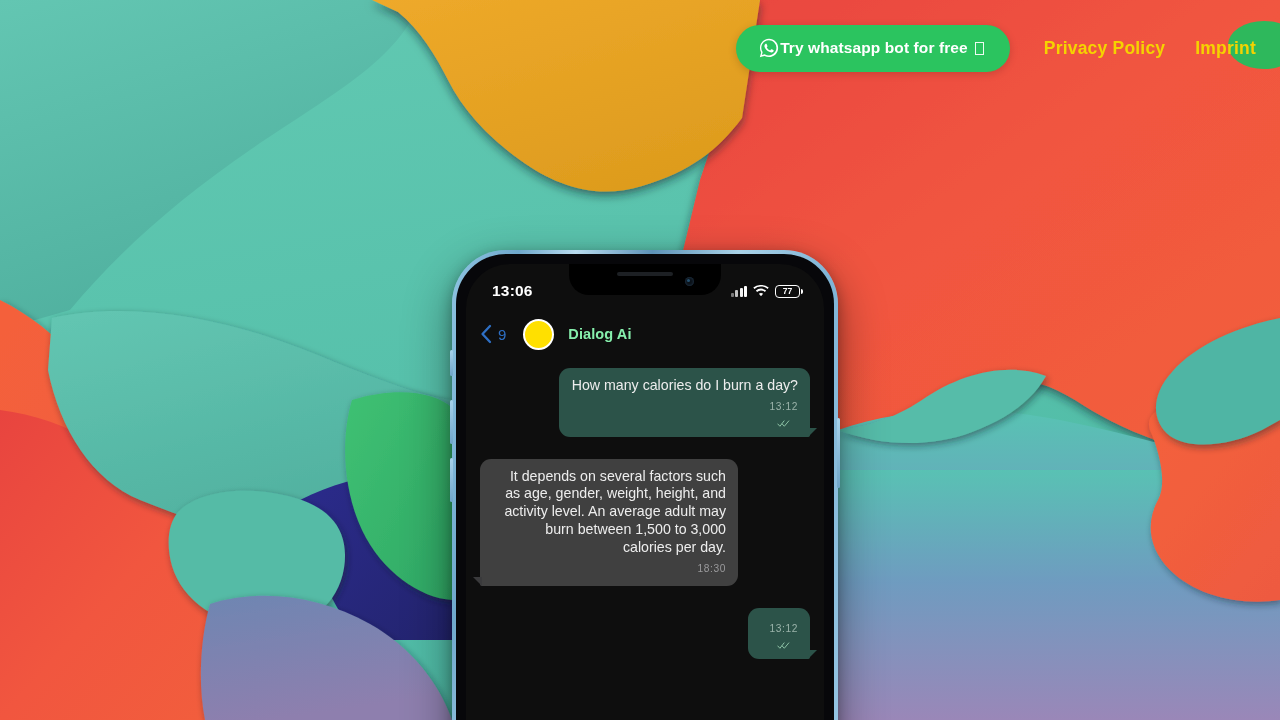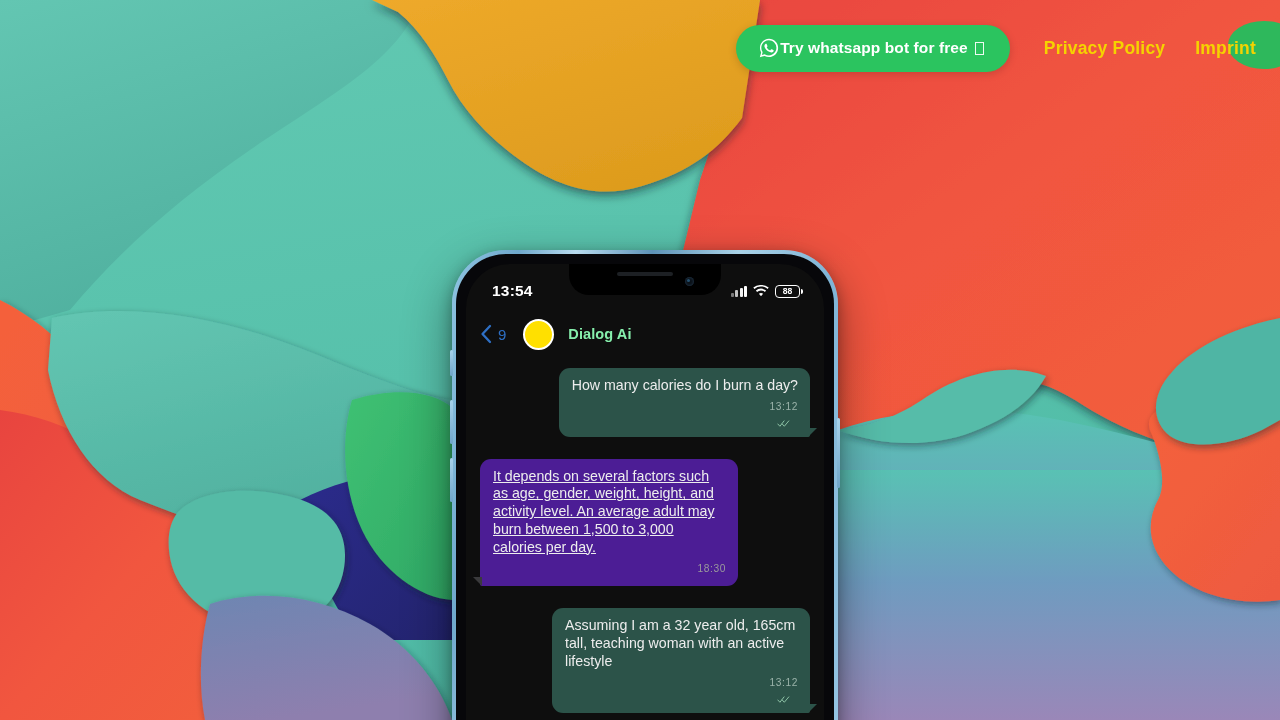--- a/index.html
+++ b/index.html
@@ -154,34 +154,34 @@
   .row.out { justify-content:flex-end; }
   .row.in  { justify-content:flex-start; }
   .bubble {
     position:relative; max-width:258px;
     padding:9px 12px 9px 13px;
     border-radius:11px;
     font-size:14.2px; line-height:17.8px; color:#EDEDED;
     word-wrap:break-word;
   }
   .bubble.out { background:#2C5349; border-bottom-right-radius:2px; }
-  .bubble.in  { background:#4c1d95; border-bottom-left-radius:2px;text-decoration:underline; }
+  .bubble.in  { background:#404040; border-bottom-left-radius:2px; }
   .bubble.out:after {
     content:""; position:absolute; right:-7px; bottom:0;
     width:0; height:0;
     border-left:9px solid #2C5349;
     border-bottom:9px solid transparent;
   }
   .bubble.in:after {
     content:""; position:absolute; left:-7px; bottom:0;
     width:0; height:0;
     border-right:9px solid #3A3A3C;
     border-bottom:9px solid transparent;
   }
-  .btext { display:block; }
+  .btext { display:block;text-align:right; }
   .meta {
     float:right; display:inline-flex; align-items:center; gap:3px;
     margin-left:9px; margin-top:3px;
     font-size:10.2px; letter-spacing:.6px;flex-direction:column;
   }
   .bubble.out .meta { color:#9BB3AA; }
   .bubble.in  .meta { color:#9A9A9C; }
   .ticks { width:13px; height:9px; display:block; }
 </style>
 </head>
@@ -298,35 +298,35 @@
 
   <div class="frame-inner">
     <div class="screen">
 
       <div class="notch">
         <div class="speaker"></div>
         <div class="cam"></div>
       </div>
 
       <div class="statusbar">
-        <div class="sb-time">13:54</div>
+        <div class="sb-time">13:06</div>
         <div class="sb-right">
           <div class="bars">
             <i></i>
               <i></i>
               <i></i>
               <i></i>
           </div>
           <svg class="wifi" viewBox="0 0 16 12">
             <path fill="#fff" d="M8 11.2 5.9 8.8a3.2 3.2 0 014.2 0L8 11.2z"></path>
             <path fill="#fff" d="M8 5.4c1.5 0 2.9.55 3.95 1.5l1.15-1.3A7.55 7.55 0 008 3.6a7.55 7.55 0 00-5.1 2l1.15 1.3A5.85 5.85 0 018 5.4z"></path>
             <path fill="#fff" d="M8 1.5c2.5 0 4.8.93 6.55 2.45L15.7 2.6A11.45 11.45 0 008 0 11.45 11.45 0 00.3 2.6l1.15 1.35A9.85 9.85 0 018 1.5z"></path>
           </svg>
           <div class="batt">
-            <span>88</span>
+            <span>77</span>
           </div>
         </div>
       </div>
 
       <div class="chat-head">
         <div class="backbtn">
           <svg class="chev" viewBox="0 0 12 20">
             <path d="M10 2 2.5 10 10 18" fill="none" stroke="#2E6FC4" stroke-width="2.3" stroke-linecap="round" stroke-linejoin="round"></path>
           </svg>
           <span class="backnum">9</span>
@@ -354,21 +354,20 @@
           <div class="bubble in">
             <span class="btext">It depends on several factors such as age, gender, weight, height, and activity level. An average adult may burn between 1,500 to 3,000 calories per day.</span>
             <span class="meta">
               <span>18:30</span>
             </span>
           </div>
         </div>
 
         <div class="row out">
           <div class="bubble out">
-            <span class="btext">Assuming I am a 32 year old, 165cm tall, teaching woman with an active lifestyle</span>
             <span class="meta">
               <span>13:12</span>
               <svg class="ticks" viewBox="0 0 16 10">
                 <path d="M1 5.6 3.6 8.4 8.7 1.8" fill="none" stroke="#8FC4A8" stroke-width="1.2" stroke-linecap="round" stroke-linejoin="round"></path>
                 <path d="M6.4 5.6 9 8.4 14.5 1.8" fill="none" stroke="#8FC4A8" stroke-width="1.2" stroke-linecap="round" stroke-linejoin="round"></path>
               </svg>
             </span>
           </div>
         </div>
 

